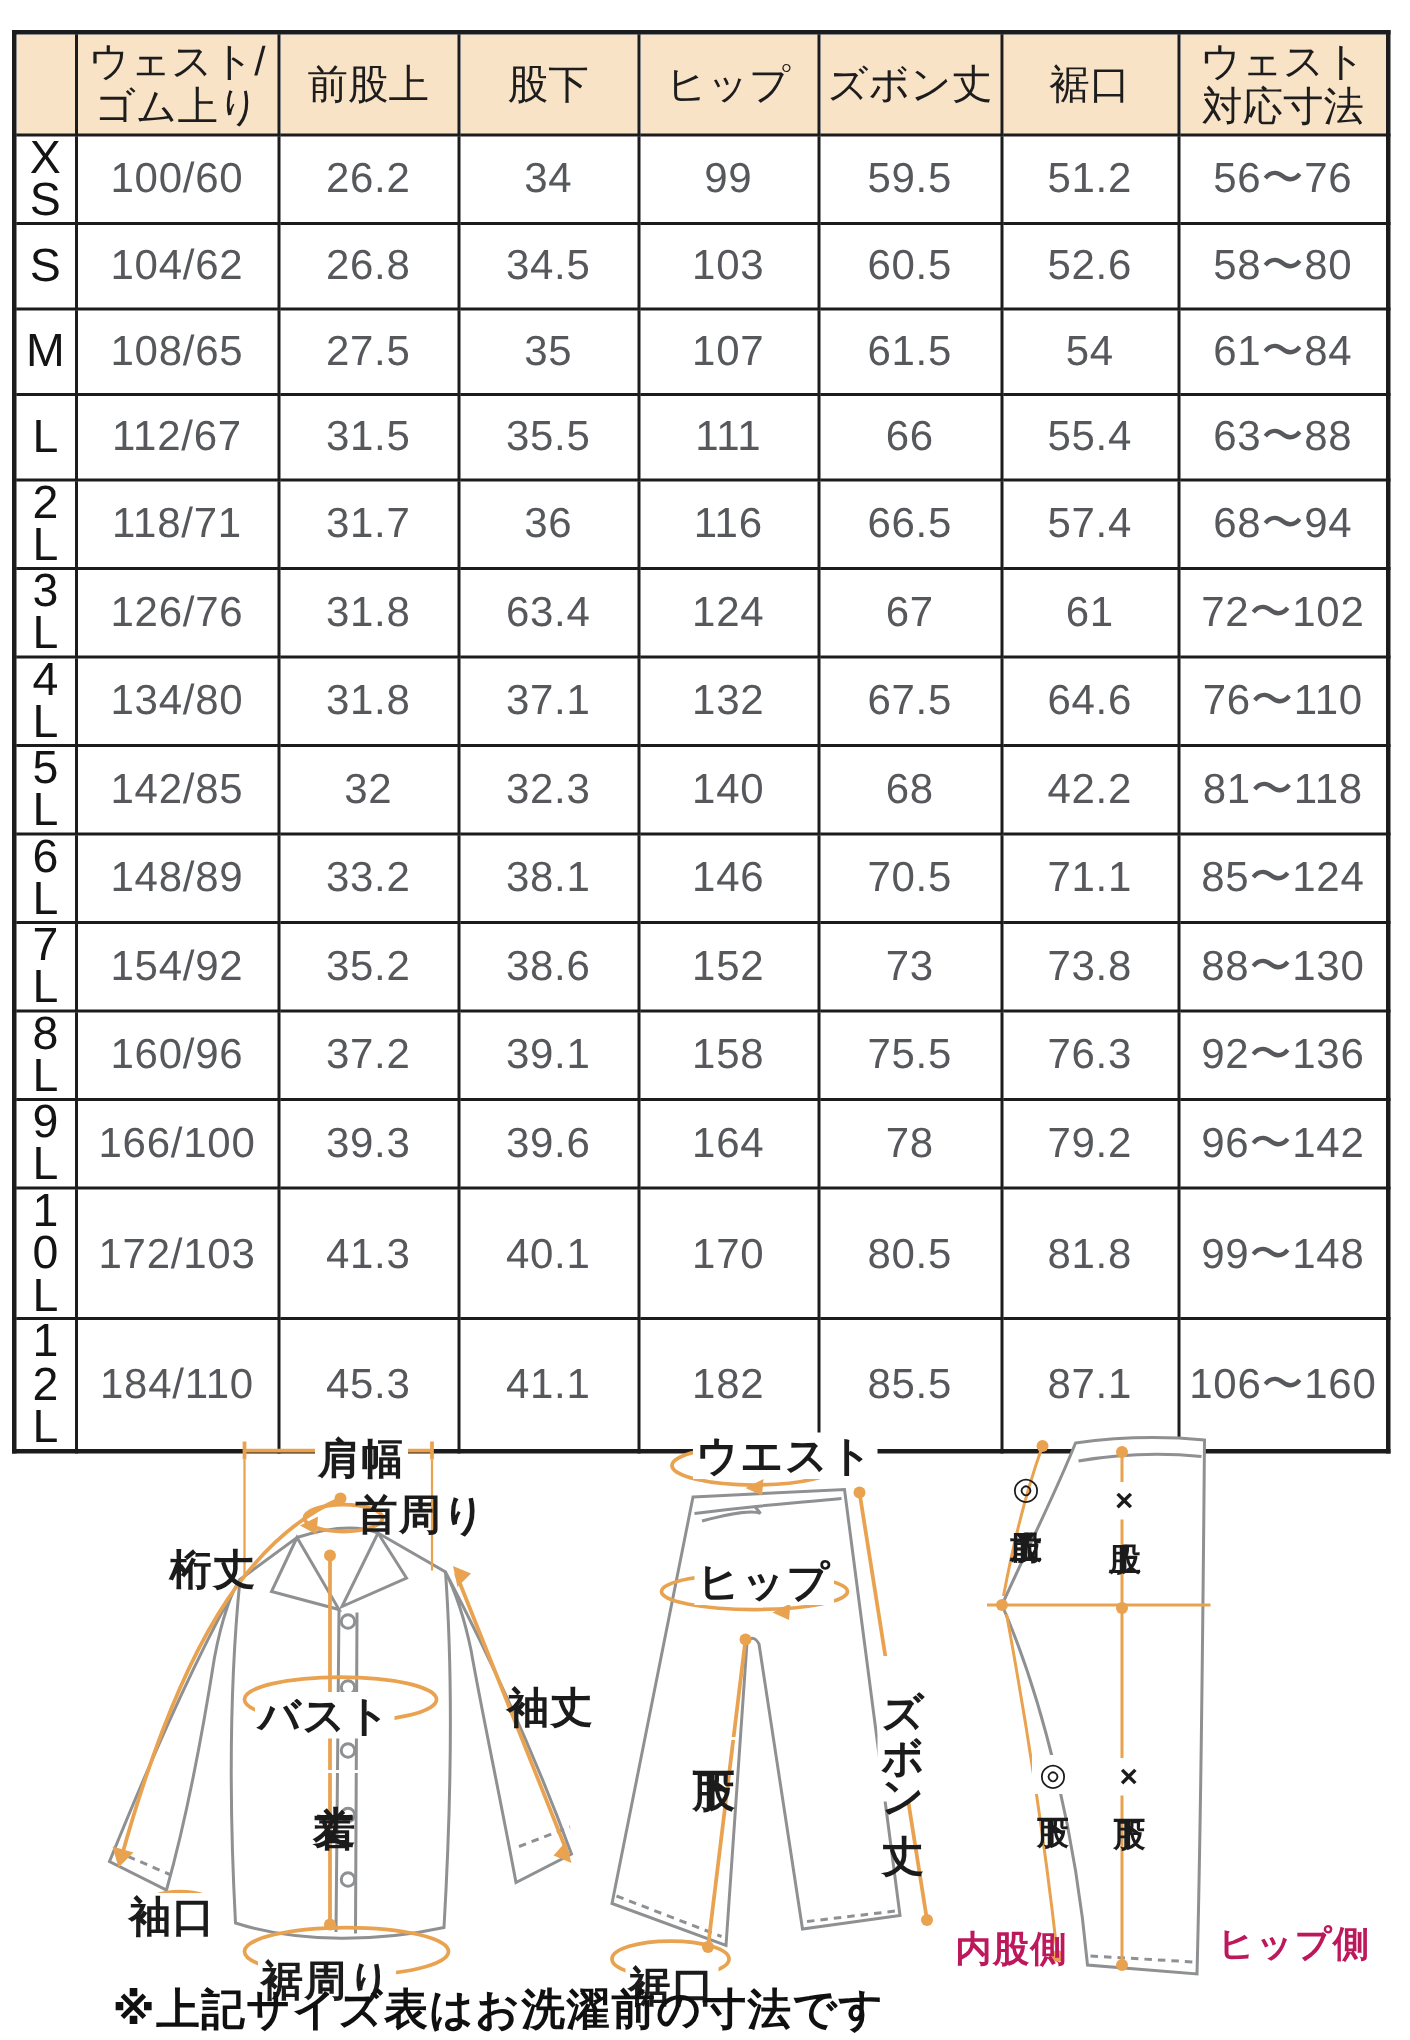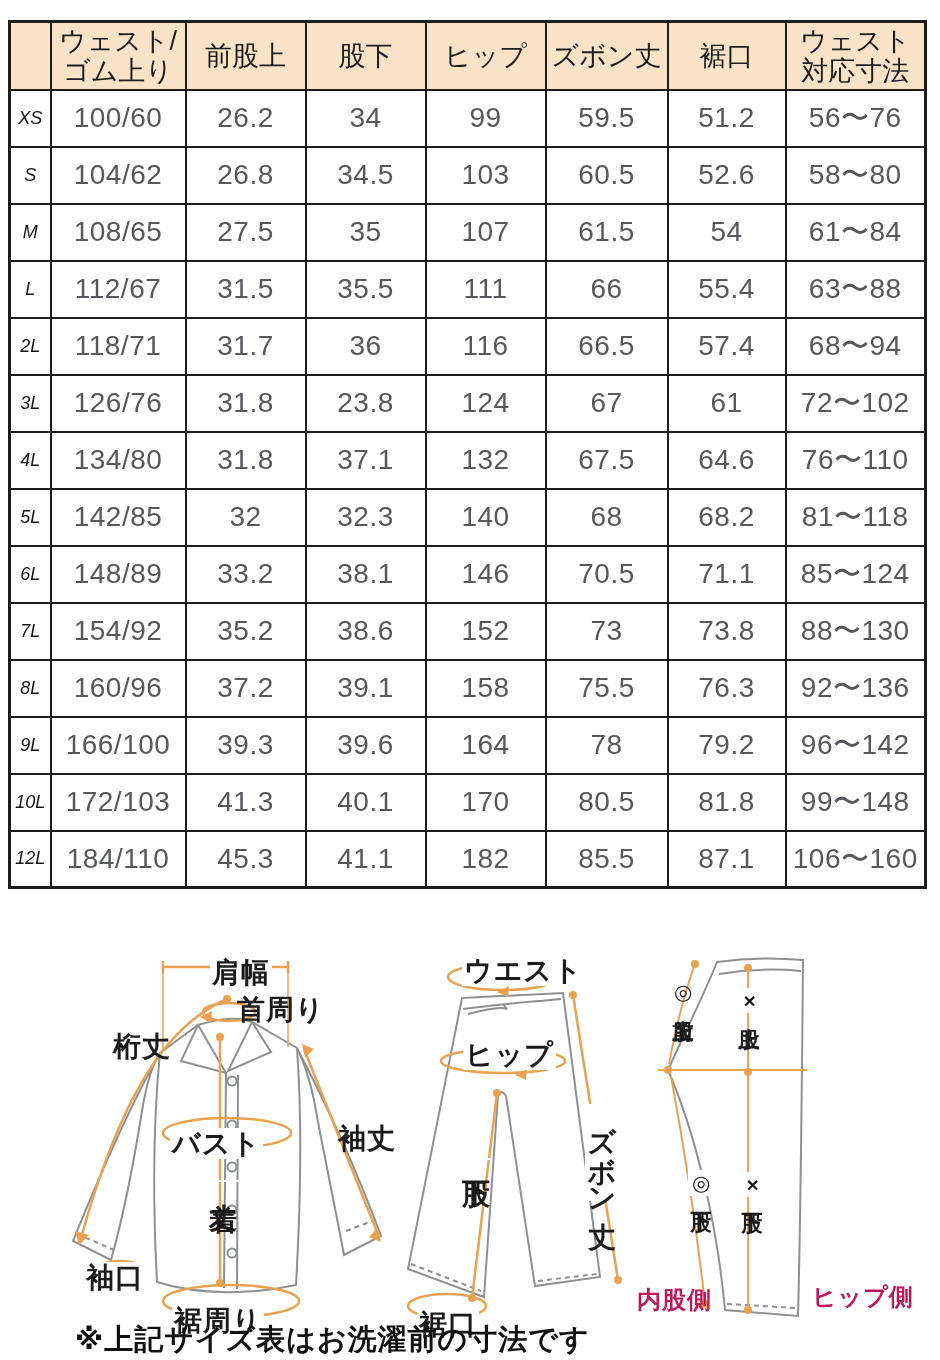--- a/index.html
+++ b/index.html
@@ -18,21 +18,21 @@
     padding:0 4px;overflow:hidden;
   }
   thead tr{height:68px;}
   tbody tr{height:57px;}
   th.head{
     background:#F8E3C7;color:#1d1d1d;font-weight:normal;
     font-size:27px;line-height:1.12;white-space:pre-line;
   }
   th.rowlab{
     background:#fff;color:#141414;font-weight:normal;
-    font-size:18px;line-height:0.92;word-break:break-all;padding:2px 3px;font-style:italic;
+    font-size:31px;line-height:0.92;word-break:break-all;padding:2px 3px;
   }
   td.val{color:#56585c;font-size:28px;letter-spacing:0.5px;}
   
   .dsvg{position:absolute;}
   .dlabel{
     position:absolute;font-size:28px;font-weight:bold;color:#1b1b1b;
     line-height:1.05;white-space:nowrap;letter-spacing:1px;
   }
   .vert{writing-mode:vertical-rl;text-orientation:upright;letter-spacing:0;}
   .bgw{background:#fff;padding:1px 2px;}
@@ -125,21 +125,21 @@
       <td class="val">116</td>
       <td class="val">66.5</td>
       <td class="val">57.4</td>
       <td class="val">68〜94</td>
     </tr>
 
     <tr>
       <th class="rowlab">3L</th>
       <td class="val">126/76</td>
       <td class="val">31.8</td>
-      <td class="val">23.8</td>
+      <td class="val">63.4</td>
       <td class="val">124</td>
       <td class="val">67</td>
       <td class="val">61</td>
       <td class="val">72〜102</td>
     </tr>
 
     <tr>
       <th class="rowlab">4L</th>
       <td class="val">134/80</td>
       <td class="val">31.8</td>
@@ -150,21 +150,21 @@
       <td class="val">76〜110</td>
     </tr>
 
     <tr>
       <th class="rowlab">5L</th>
       <td class="val">142/85</td>
       <td class="val">32</td>
       <td class="val">32.3</td>
       <td class="val">140</td>
       <td class="val">68</td>
-      <td class="val">68.2</td>
+      <td class="val">42.2</td>
       <td class="val">81〜118</td>
     </tr>
 
     <tr>
       <th class="rowlab">6L</th>
       <td class="val">148/89</td>
       <td class="val">33.2</td>
       <td class="val">38.1</td>
       <td class="val">146</td>
       <td class="val">70.5</td>

